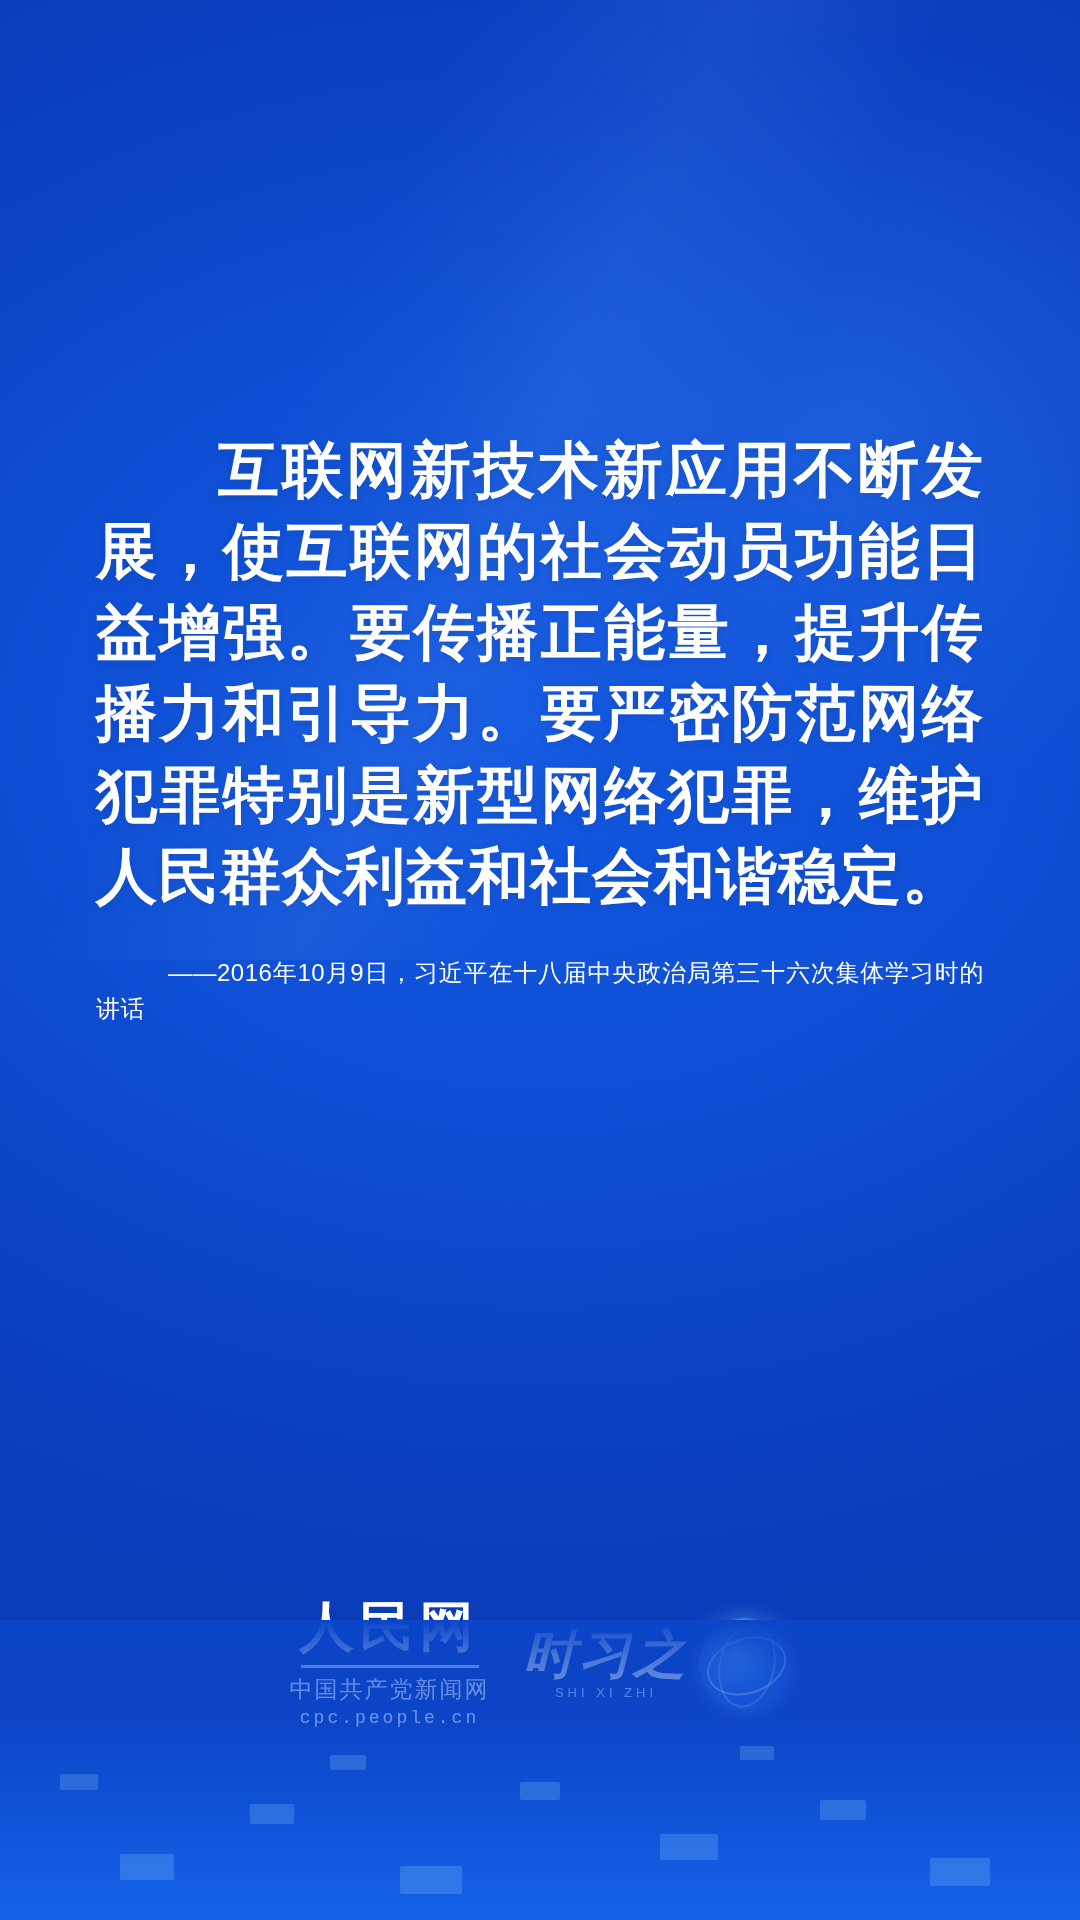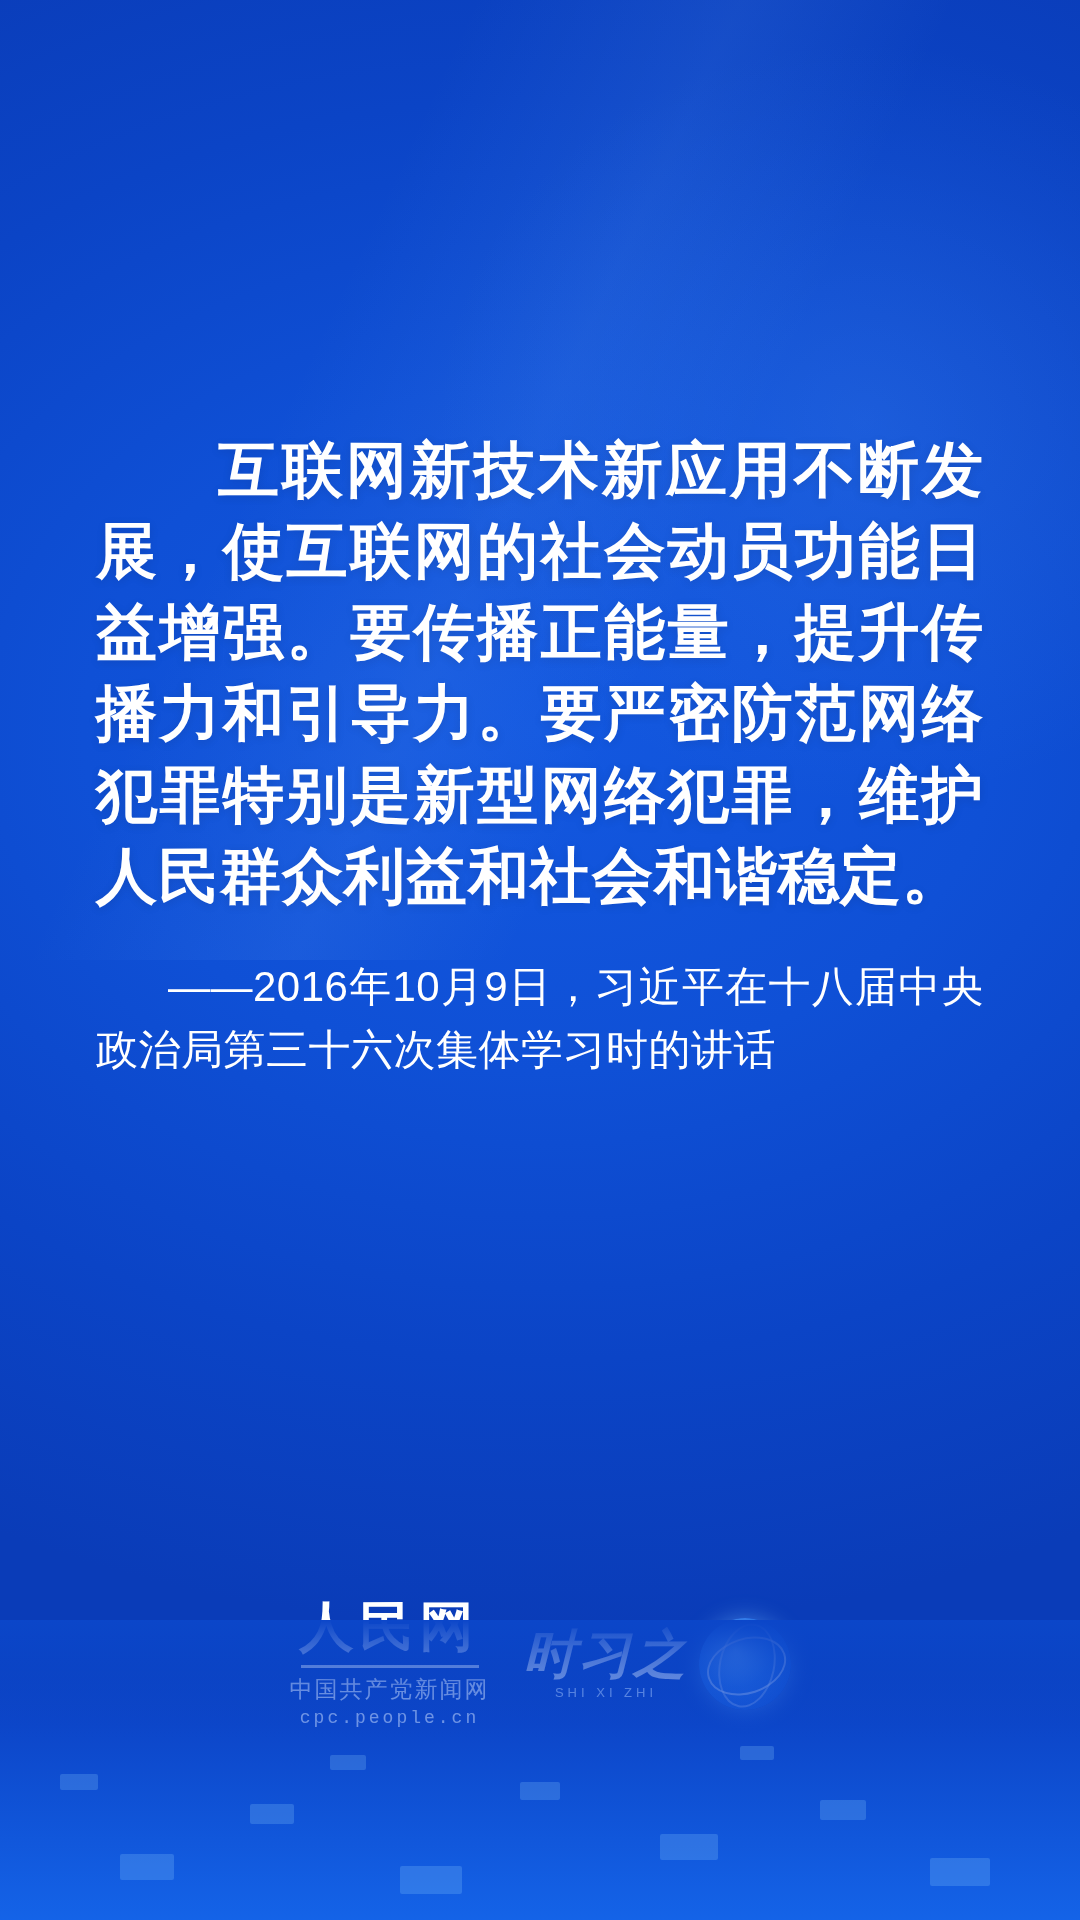--- a/index.html
+++ b/index.html
@@ -53,21 +53,21 @@
     letter-spacing: 1px;
     text-indent: 122px;
     text-align: justify;
     text-justify: inter-ideograph;
     margin: 0;
     text-shadow: 0 2px 10px rgba(0,0,0,0.10);
   }
   .quote-source {
     margin: 38px 0 0 0;
     color: #ffffff;
-    font-size: 42px;
+    font-size: 24px;
     line-height: 1.5;
     letter-spacing: 0.5px;
     text-indent: 72px;
     text-align: justify;
     text-justify: inter-ideograph;
     font-weight: 400;
   }
 
   
   .logo-row {

